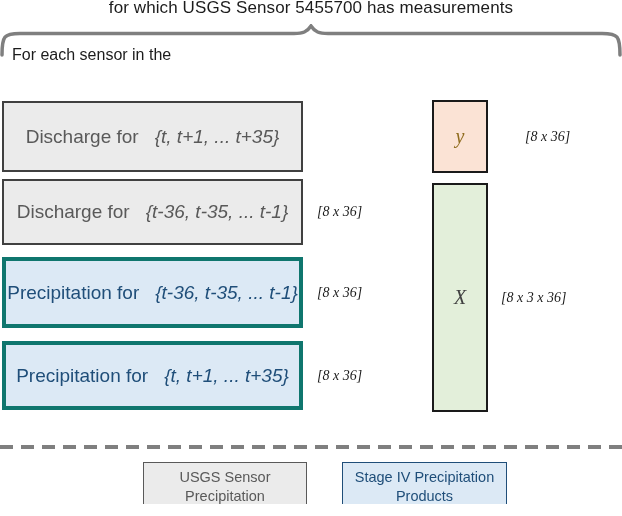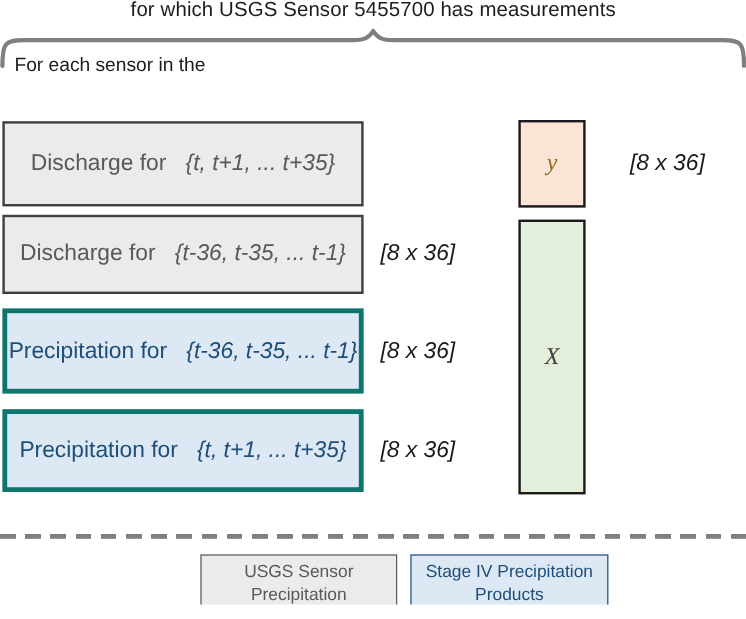--- a/index.html
+++ b/index.html
@@ -24,22 +24,22 @@
   }
   .box .rng{margin-left:16px;font-style:italic;}
   .box.gray{background:#ebebeb;border:2px solid #404040;color:#595959;}
   .box.blue{background:#dce9f5;border:4px solid #0f766e;color:#1f4e79;}
   .b1{top:101px;height:71px;}
   .b2{top:179px;height:66px;}
   .b3{top:257px;height:71px;}
   .b4{top:341px;height:69px;}
   .dim{
     position:absolute;display:flex;align-items:center;
-    font-family:Liberation Sans, sans-serif;font-style:italic;
-    font-size:19px;color:#1a1a1a;white-space:nowrap;
+    font-family:Liberation Serif, serif;font-style:italic;
+    font-size:14px;color:#1a1a1a;white-space:nowrap;
   }
   .d2{left:317px;top:179px;height:66px;}
   .d3{left:317px;top:257px;height:71px;}
   .d4{left:317px;top:341px;height:69px;}
   .dy{left:525px;top:100px;height:73px;}
   .dx{left:501px;top:183px;height:229px;}
   .tensor{
     position:absolute;left:432px;width:56px;box-sizing:border-box;
     display:flex;align-items:center;justify-content:center;
     font-family:"Liberation Serif",serif;font-style:italic;font-size:20px;
@@ -48,21 +48,21 @@
   .xbox{top:183px;height:229px;background:#e3efda;border:2px solid #1a1a1a;color:#404040;}
   .dashline{
     position:absolute;left:0;top:445px;width:622px;height:4px;
     background:repeating-linear-gradient(to right,#7f7f7f 0 13px,transparent 13px 21px);
   }
   .legend{
     position:absolute;top:462px;height:50px;box-sizing:border-box;
     display:flex;flex-direction:column;align-items:center;justify-content:center;
     font-size:14.5px;line-height:19px;text-align:center;
   }
-  .lgray{left:143px;width:164px;background:#ebebeb;border:1.5px solid #595959;color:#595959;margin-left:24px;}
+  .lgray{left:143px;width:164px;background:#ebebeb;border:1.5px solid #595959;color:#595959;}
   .lblue{left:342px;width:165px;background:#dce9f5;border:1.5px solid #1f4e79;color:#1f4e79;}
 </style>
 </head>
 <body>
 
 <div class="canvas">
 
   <div class="caption">for which USGS Sensor 5455700 has measurements</div>
 
   <svg class="brace-svg" width="622" height="34" viewBox="0 0 622 34">
@@ -94,20 +94,21 @@
   </div>
 
   <div class="dim d2">[8 x 36]</div>
   <div class="dim d3">[8 x 36]</div>
   <div class="dim d4">[8 x 36]</div>
 
   <div class="tensor ybox">y</div>
   <div class="dim dy">[8 x 36]</div>
 
   <div class="tensor xbox">X</div>
+  <div class="dim dx">[8 x 3 x 36]</div>
 
   <div class="dashline"></div>
 
   <div class="legend lgray">
     <div>USGS Sensor</div>
     <div>Precipitation</div>
   </div>
 
   <div class="legend lblue">
     <div>Stage IV Precipitation</div>

